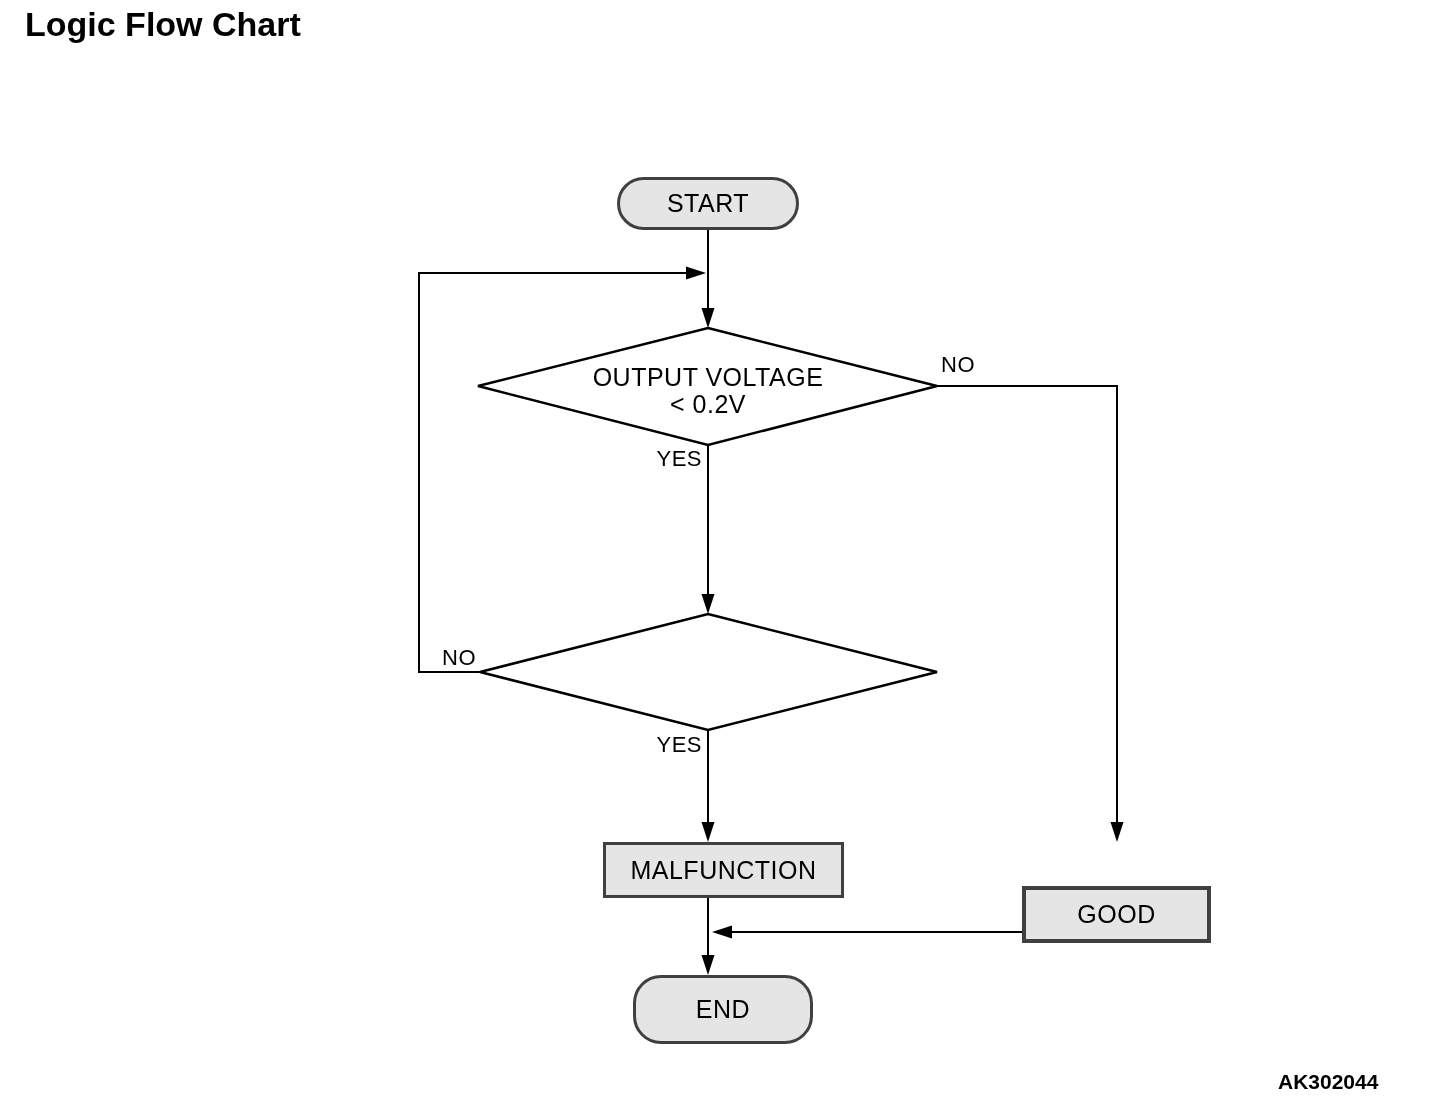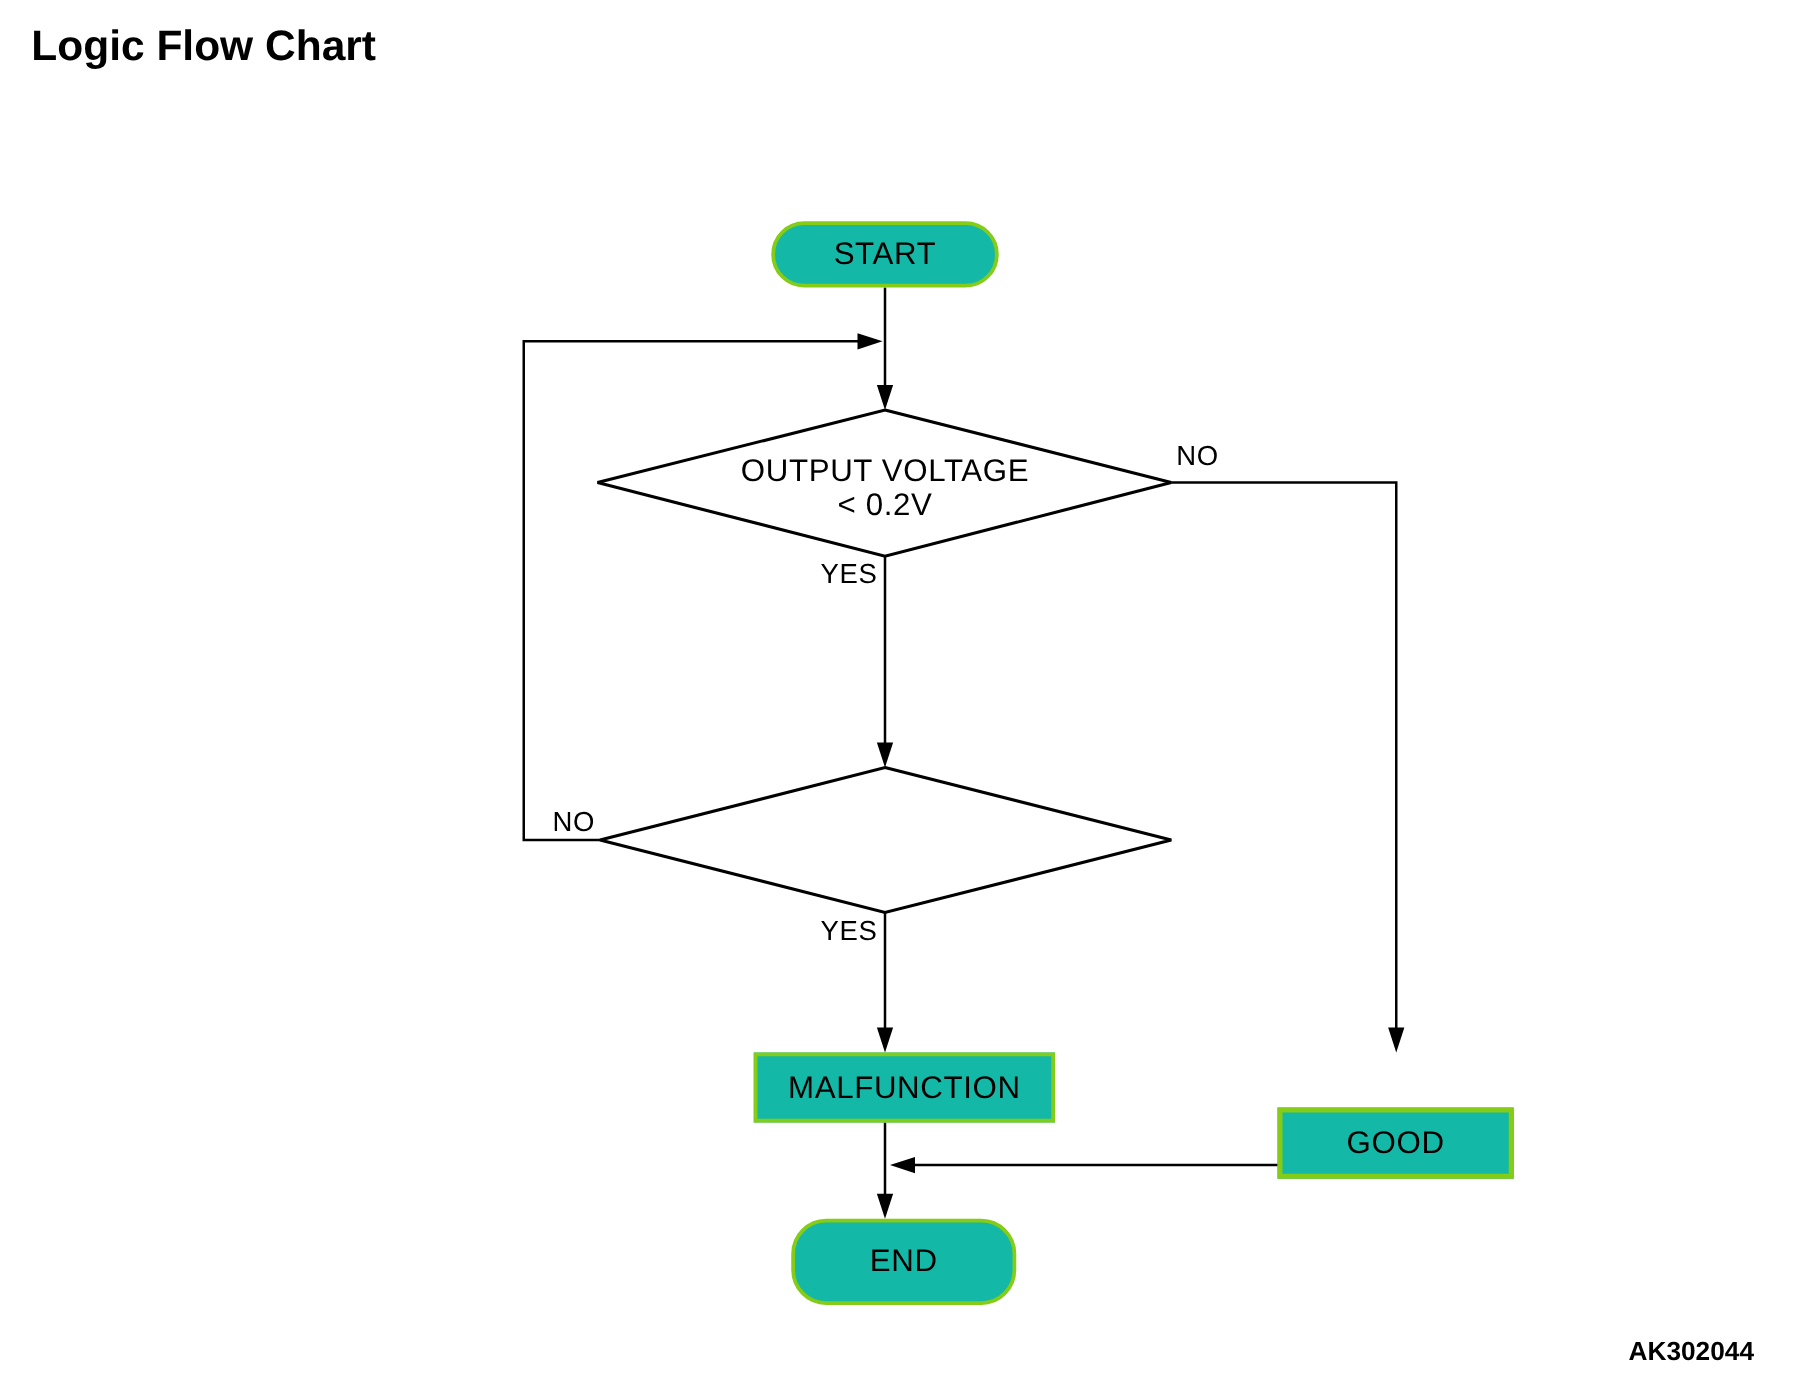--- a/index.html
+++ b/index.html
@@ -9,39 +9,39 @@
     width: 1456px;
     height: 1116px;
     background: #ffffff;
     font-family: "Liberation Sans", "DejaVu Sans", sans-serif;
     color: #000000;
     overflow: hidden;
   }
   .page-title {
     position: absolute;
     left: 25px;
-    top: 18px;
+    top: 5px;
     font-size: 34px;
     font-weight: bold;
     letter-spacing: 0px;
     white-space: nowrap;
   }
   .svg-layer {
     position: absolute;
     left: 0; top: 0;
     width: 1456px;
     height: 1116px;
   }
   .node {
     position: absolute;
     display: flex;
     align-items: center;
     justify-content: center;
-    background: #14b8a6;
-    border: 3px solid #84cc16;
+    background: #e5e5e5;
+    border: 3px solid #404040;
     font-size: 25px;
     letter-spacing: 0.5px;
     white-space: nowrap;
   }
   .terminator { border-radius: 28px; }
   .node-start   { left: 617px; top: 177px; width: 182px; height: 53px; }
   .node-end     { left: 633px; top: 975px; width: 180px; height: 69px; }
   .node-malfunction { left: 603px; top: 842px; width: 241px; height: 56px; }
   .node-good    { left: 1022px; top: 842px; width: 189px; height: 57px; border-width: 4px; margin-top: 44px; }
   .diamond-text {
@@ -64,21 +64,21 @@
   }
   .label-yes1 { left: 552px; top: 446px; width: 150px; text-align: right; }
   .label-no1  { left: 941px; top: 352px; width: 100px; text-align: left; }
   .label-no2  { left: 442px; top: 645px; width: 100px; text-align: left; }
   .label-yes2 { left: 552px; top: 732px; width: 150px; text-align: right; }
   .figure-code {
     position: absolute;
     left: 1278px;
     top: 1070px;
     width: 150px;
-    text-align: center;
+    text-align: left;
     font-size: 21px;
     font-weight: bold;
     white-space: nowrap;
   }
 </style>
 </head>
 <body>
 
 <div class="page">
 

